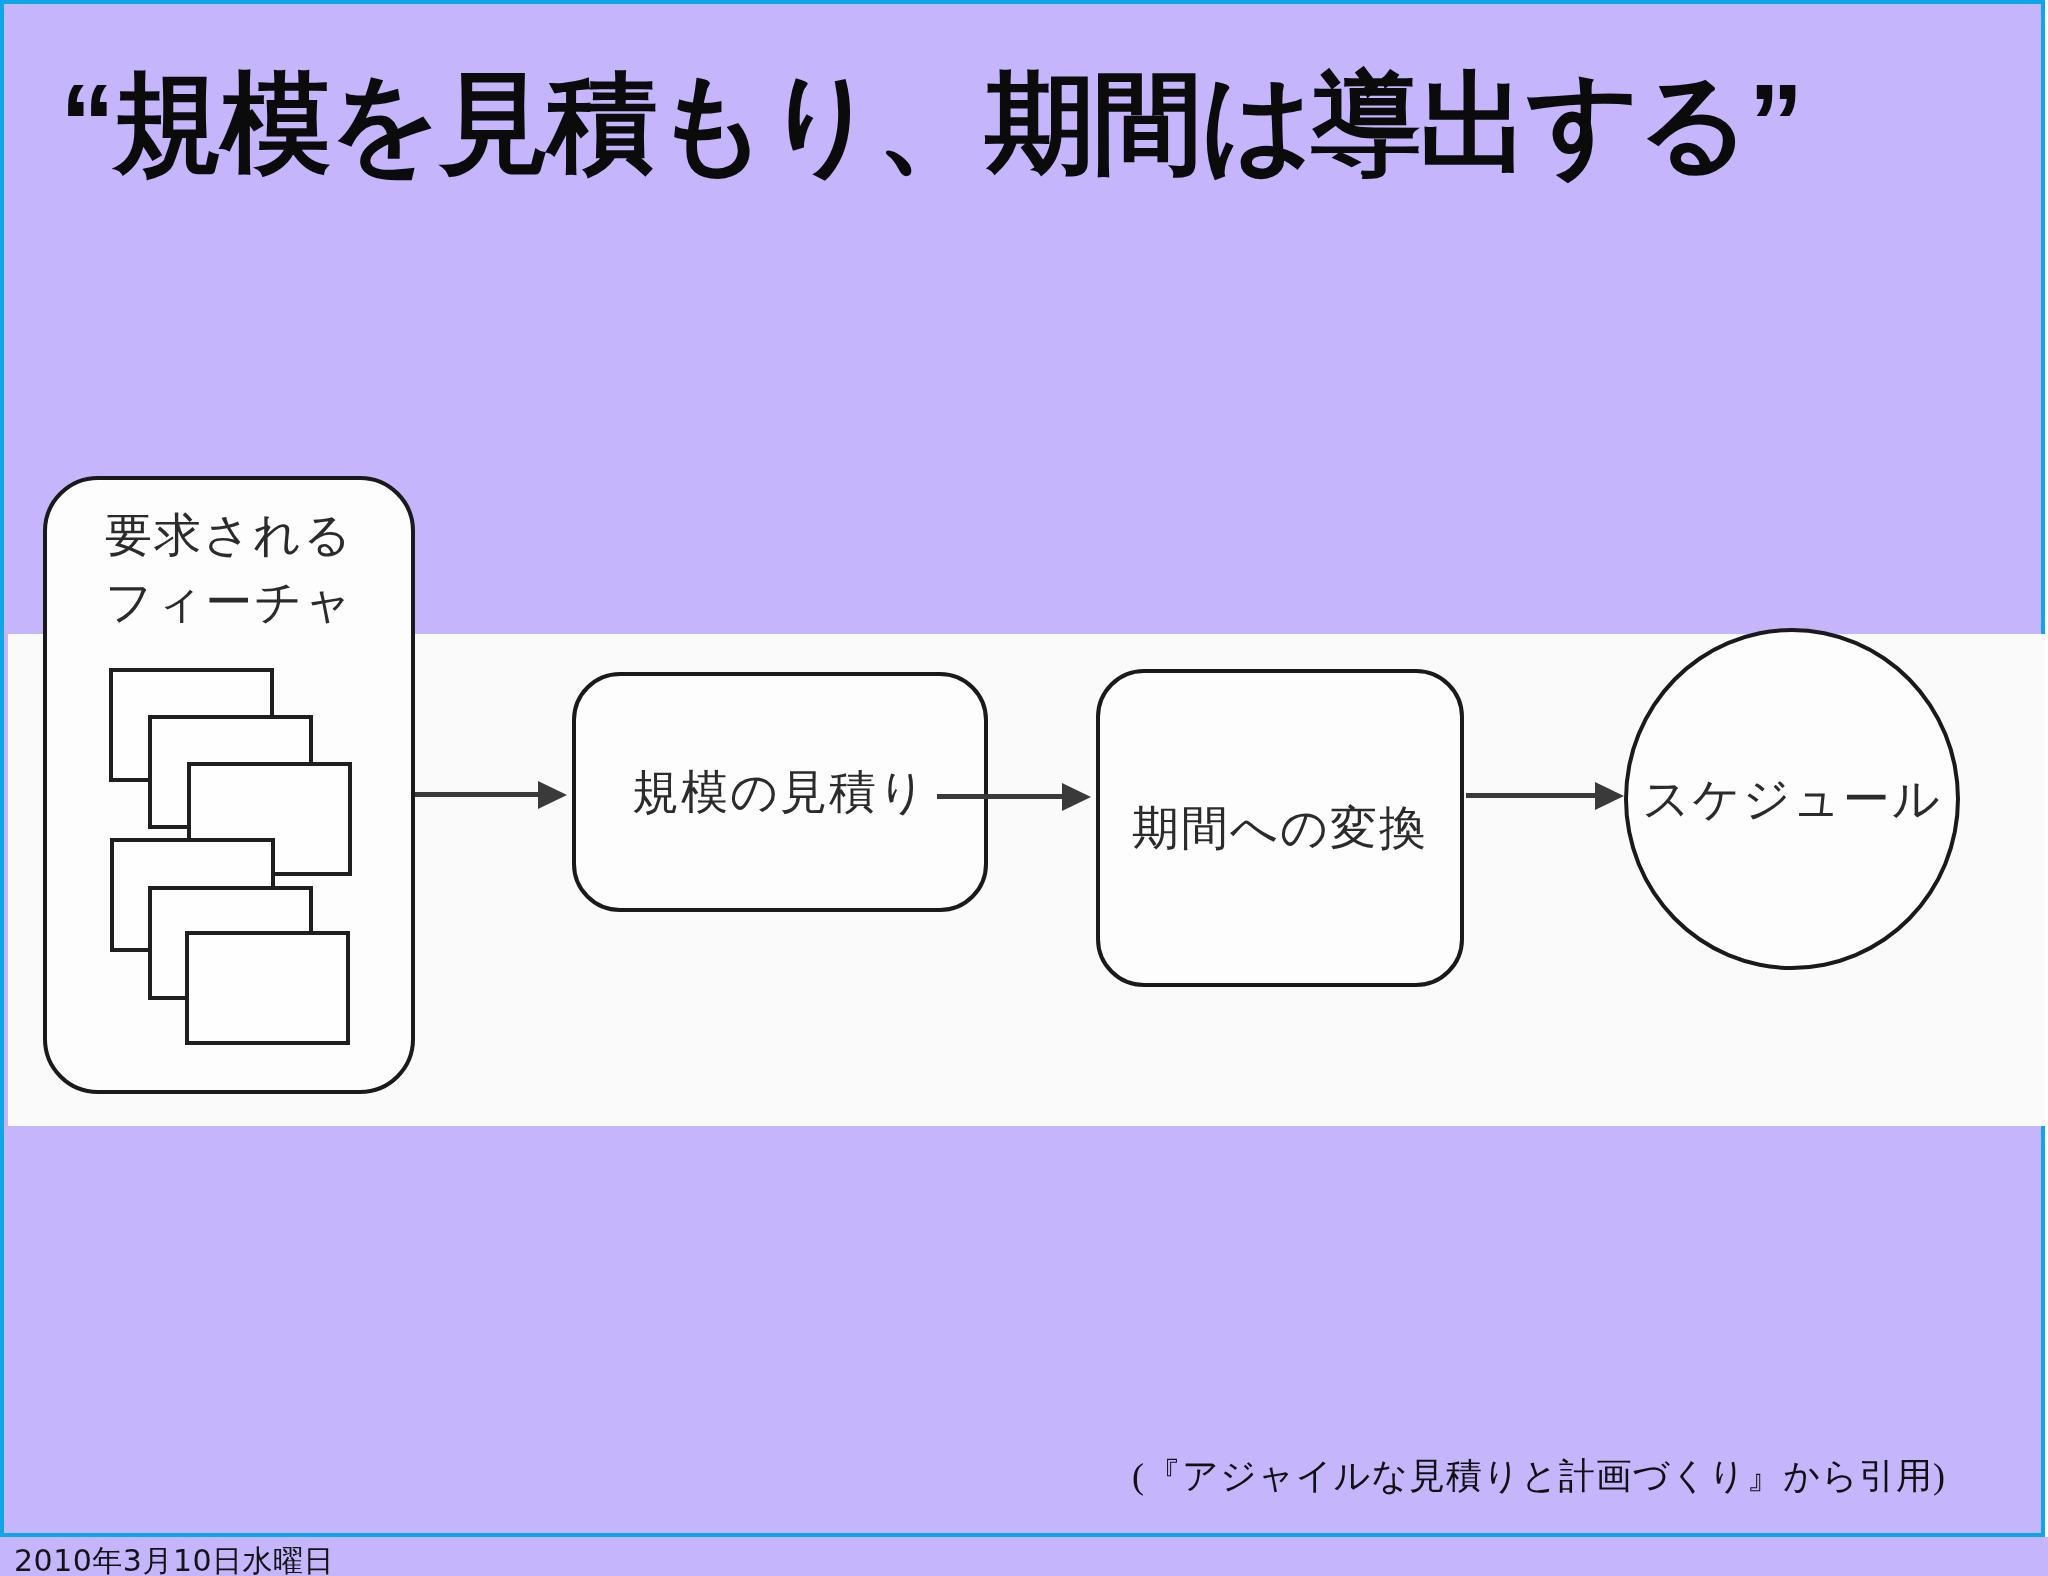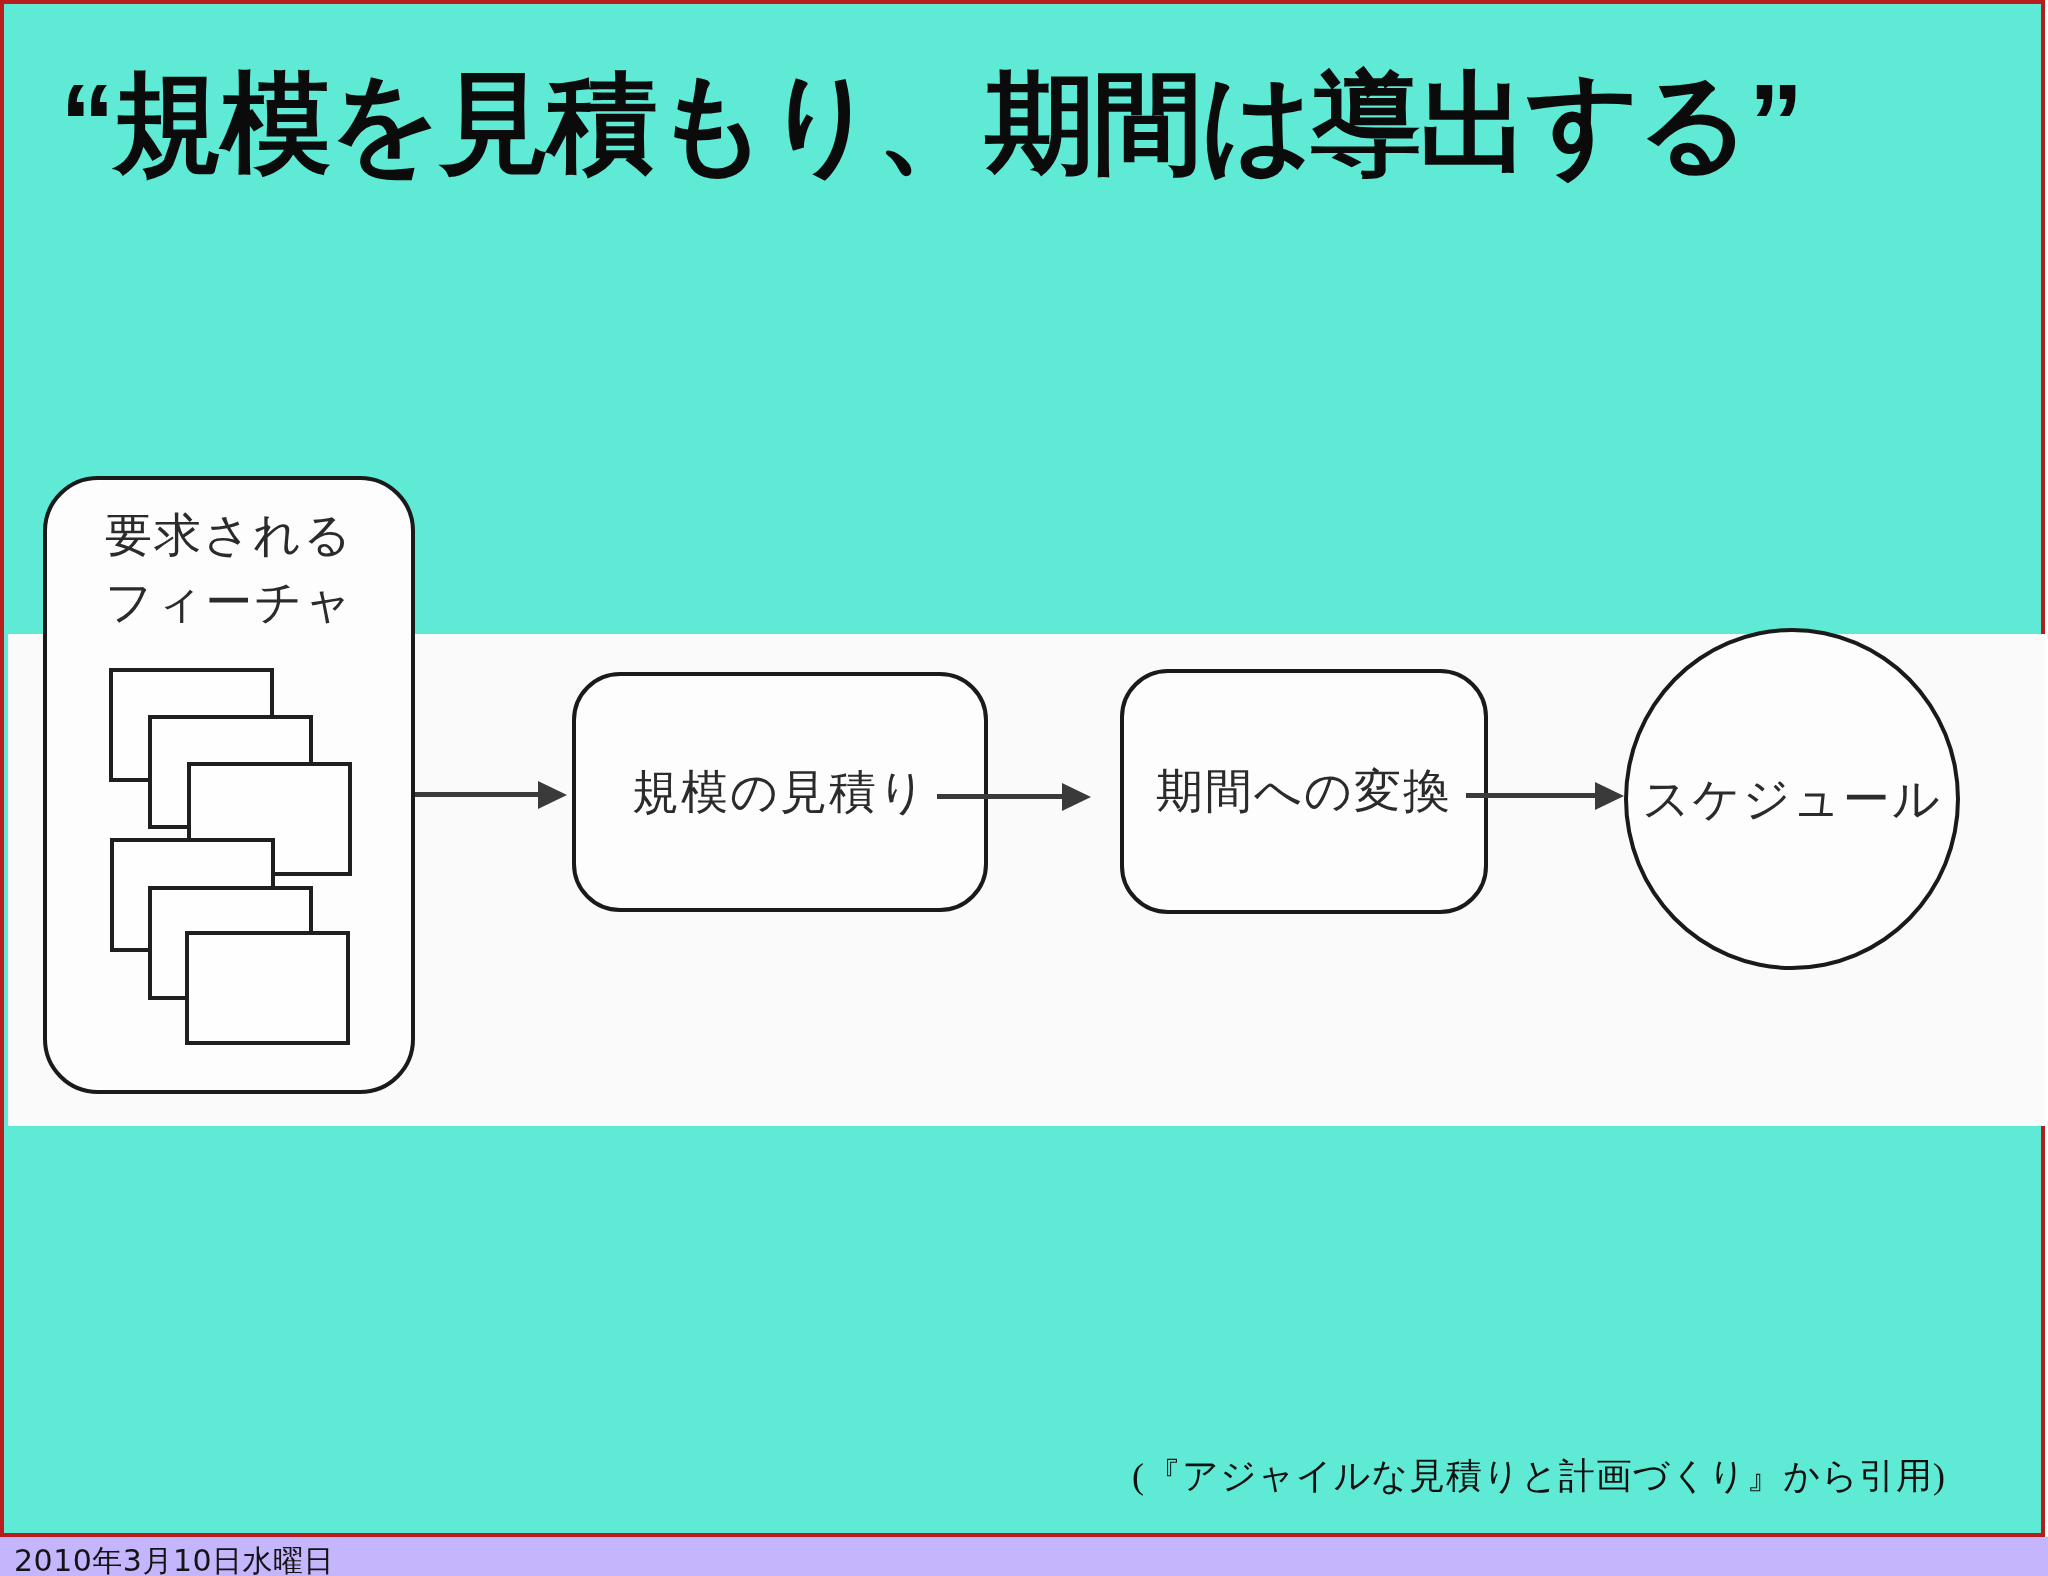--- a/index.html
+++ b/index.html
@@ -4,21 +4,21 @@
 <style>
   html,body{margin:0;padding:0;}
   body{
     width:2048px;height:1576px;position:relative;overflow:hidden;
     background:#ffffff;
     font-family:"DejaVu Sans","Liberation Sans",sans-serif;
   }
   
   .slide{
     position:absolute;left:0;top:0;width:2045px;height:1537px;
-    box-sizing:border-box;border:4px solid #b91c1c;background:#5eead4;
+    box-sizing:border-box;border:4px solid #0ea5e9;background:#c4b5fd;
   }
   
   .diagram-panel{
     position:absolute;left:4px;top:630px;width:2037px;height:492px;
     background:#fafafa;
   }
   
   .title{
     position:absolute;left:56px;top:56px;margin:0;
     font-size:110px;line-height:1.15;font-weight:900;
@@ -46,21 +46,21 @@
   .c2{left:101px;top:235px;}
   .c3{left:140px;top:282px;}
   .c4{left:63px;top:358px;}
   .c5{left:101px;top:406px;}
   .c6{left:138px;top:451px;}
   .node{
     position:absolute;display:flex;align-items:center;justify-content:center;
     font-size:47px;color:#2b2b2b;letter-spacing:2px;white-space:nowrap;
   }
   .box-size{left:568px;top:668px;width:416px;height:240px;border-radius:48px;}
-  .box-duration{left:1092px;top:665px;width:368px;height:245px;border-radius:48px;margin-left:24px;}
+  .box-duration{left:1092px;top:665px;width:368px;height:318px;border-radius:48px;}
   .circle-schedule{left:1620px;top:624px;width:336px;height:342px;border-radius:50%;}
   
   .arrow{position:absolute;height:5px;background:#3a3a3a;}
   .arrow .head{
     position:absolute;right:-29px;top:50%;transform:translateY(-50%);
     width:0;height:0;
     border-top:14px solid transparent;border-bottom:14px solid transparent;
     border-left:29px solid #3a3a3a;
   }
   .a1{left:411px;top:788px;width:123px;}

